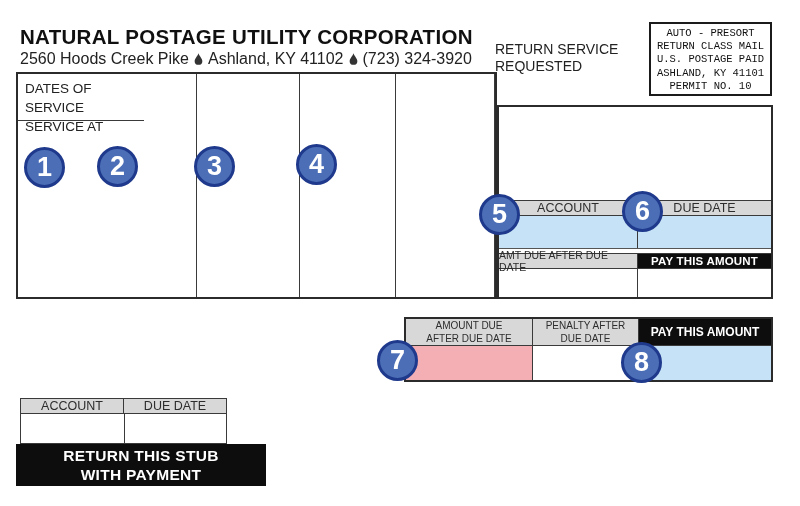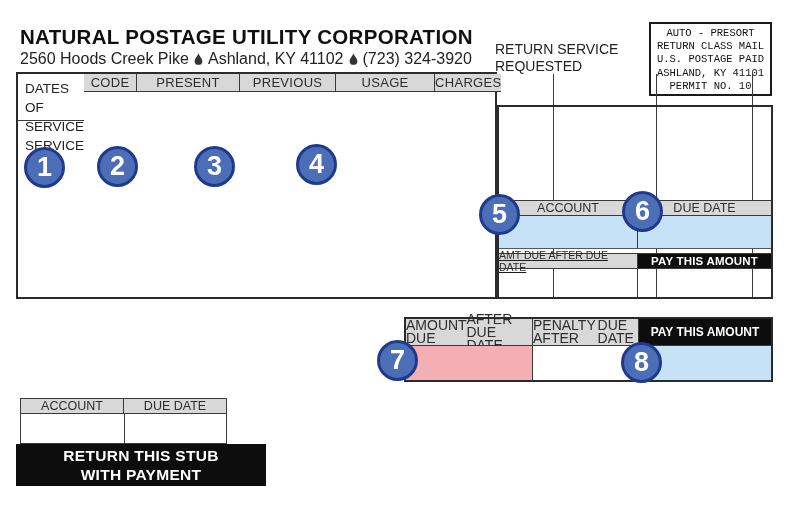--- a/index.html
+++ b/index.html
@@ -26,29 +26,29 @@
   .body-cell{border-right:1px solid #3a3a3a;box-sizing:border-box;}
   .body-cell:last-child{border-right:none;}
   .w1{width:53px;} .w2{width:103px;} .w3{width:96px;} .w4{width:99px;} .w5{flex:1;}
   
   .right-box{position:absolute;left:497px;top:105px;width:276px;height:194px;border:2px solid #2b2b2b;box-sizing:border-box;}
   .acct-row{position:absolute;left:0;right:0;display:flex;box-sizing:border-box;}
   .acct-hdr{top:93px;height:16px;border-top:1px solid #3a3a3a;border-bottom:1px solid #3a3a3a;}
   .acct-hdr .cell{background:var(--header-gray);display:flex;align-items:center;justify-content:center;font-size:12.5px;color:#2d2d2d;box-sizing:border-box;}
   .acct-blue{top:109px;height:33px;border-bottom:1px solid #555;}
   .acct-blue .cell{background:var(--highlight-blue);box-sizing:border-box;}
-  .acct-label{top:146px;height:16px;border-top:1px solid #3a3a3a;border-bottom:1px solid #3a3a3a;text-decoration:underline;}
+  .acct-label{top:146px;height:16px;border-top:1px solid #3a3a3a;border-bottom:1px solid #3a3a3a;}
   .acct-empty{top:162px;bottom:0;}
   .cell-l{width:139px;border-right:1px solid #3a3a3a;box-sizing:border-box;}
   .cell-r{flex:1;box-sizing:border-box;}
   .amt-label{background:var(--header-gray);display:flex;align-items:center;justify-content:center;font-size:10.5px;color:#2d2d2d;}
   .pay-label{background:var(--bar-black);color:#fff;font-weight:700;display:flex;align-items:center;justify-content:center;font-size:11.5px;letter-spacing:.2px;}
   
   .amount-strip{position:absolute;left:404px;top:317px;width:369px;height:65px;border:2px solid #2b2b2b;box-sizing:border-box;display:grid;grid-template-columns:127px 106px 1fr;grid-template-rows:27px 1fr;}
-  .strip-hdr{background:var(--header-gray);border-right:1px solid #3a3a3a;border-bottom:1px solid #3a3a3a;box-sizing:border-box;display:flex;align-items:center;justify-content:center;font-size:14px;line-height:13px;color:#2d2d2d;}
+  .strip-hdr{background:var(--header-gray);border-right:1px solid #3a3a3a;border-bottom:1px solid #3a3a3a;box-sizing:border-box;display:flex;flex-direction:column;align-items:center;justify-content:center;font-size:10px;line-height:13px;color:#2d2d2d;}
   .strip-hdr-black{background:var(--bar-black);border-bottom:1px solid #3a3a3a;box-sizing:border-box;display:flex;align-items:center;justify-content:center;color:#fff;font-weight:700;font-size:12px;}
   .strip-cell{border-right:1px solid #3a3a3a;box-sizing:border-box;}
   .strip-cell.pink{background:var(--highlight-pink);}
   .strip-cell.blue{background:var(--highlight-blue);border-right:none;}
   
   .stub-table{position:absolute;left:20px;top:398px;width:207px;height:46px;border:1.5px solid #3a3a3a;box-sizing:border-box;display:flex;flex-direction:column;}
   .stub-hdr{display:flex;height:15px;border-bottom:1px solid #3a3a3a;box-sizing:border-box;}
   .stub-hdr .cell{background:var(--header-gray);display:flex;align-items:center;justify-content:center;font-size:12.5px;color:#2d2d2d;box-sizing:border-box;}
   .stub-hdr .c1,.stub-body .c1{width:103px;border-right:1px solid #3a3a3a;}
   .stub-hdr .c2,.stub-body .c2{flex:1;}
@@ -87,27 +87,20 @@
     <div>RETURN CLASS MAIL</div>
     <div>U.S. POSTAGE PAID</div>
     <div>ASHLAND, KY 41101</div>
     <div>PERMIT NO. 10</div>
   </div>
 
   <div class="main-table">
     <div class="dates-box">
       <div>DATES OF SERVICE</div>
       <div>SERVICE AT</div>
-    </div>
-    <div class="hdr-row">
-      <div class="hdr-cell w1">CODE</div>
-      <div class="hdr-cell w2">PRESENT</div>
-      <div class="hdr-cell w3">PREVIOUS</div>
-      <div class="hdr-cell w4">USAGE</div>
-      <div class="hdr-cell w5">CHARGES</div>
     </div>
     <div class="body-row">
       <div class="body-cell w1"></div>
       <div class="body-cell w2"></div>
       <div class="body-cell w3"></div>
       <div class="body-cell w4"></div>
       <div class="body-cell w5"></div>
     </div>
   </div>
 

